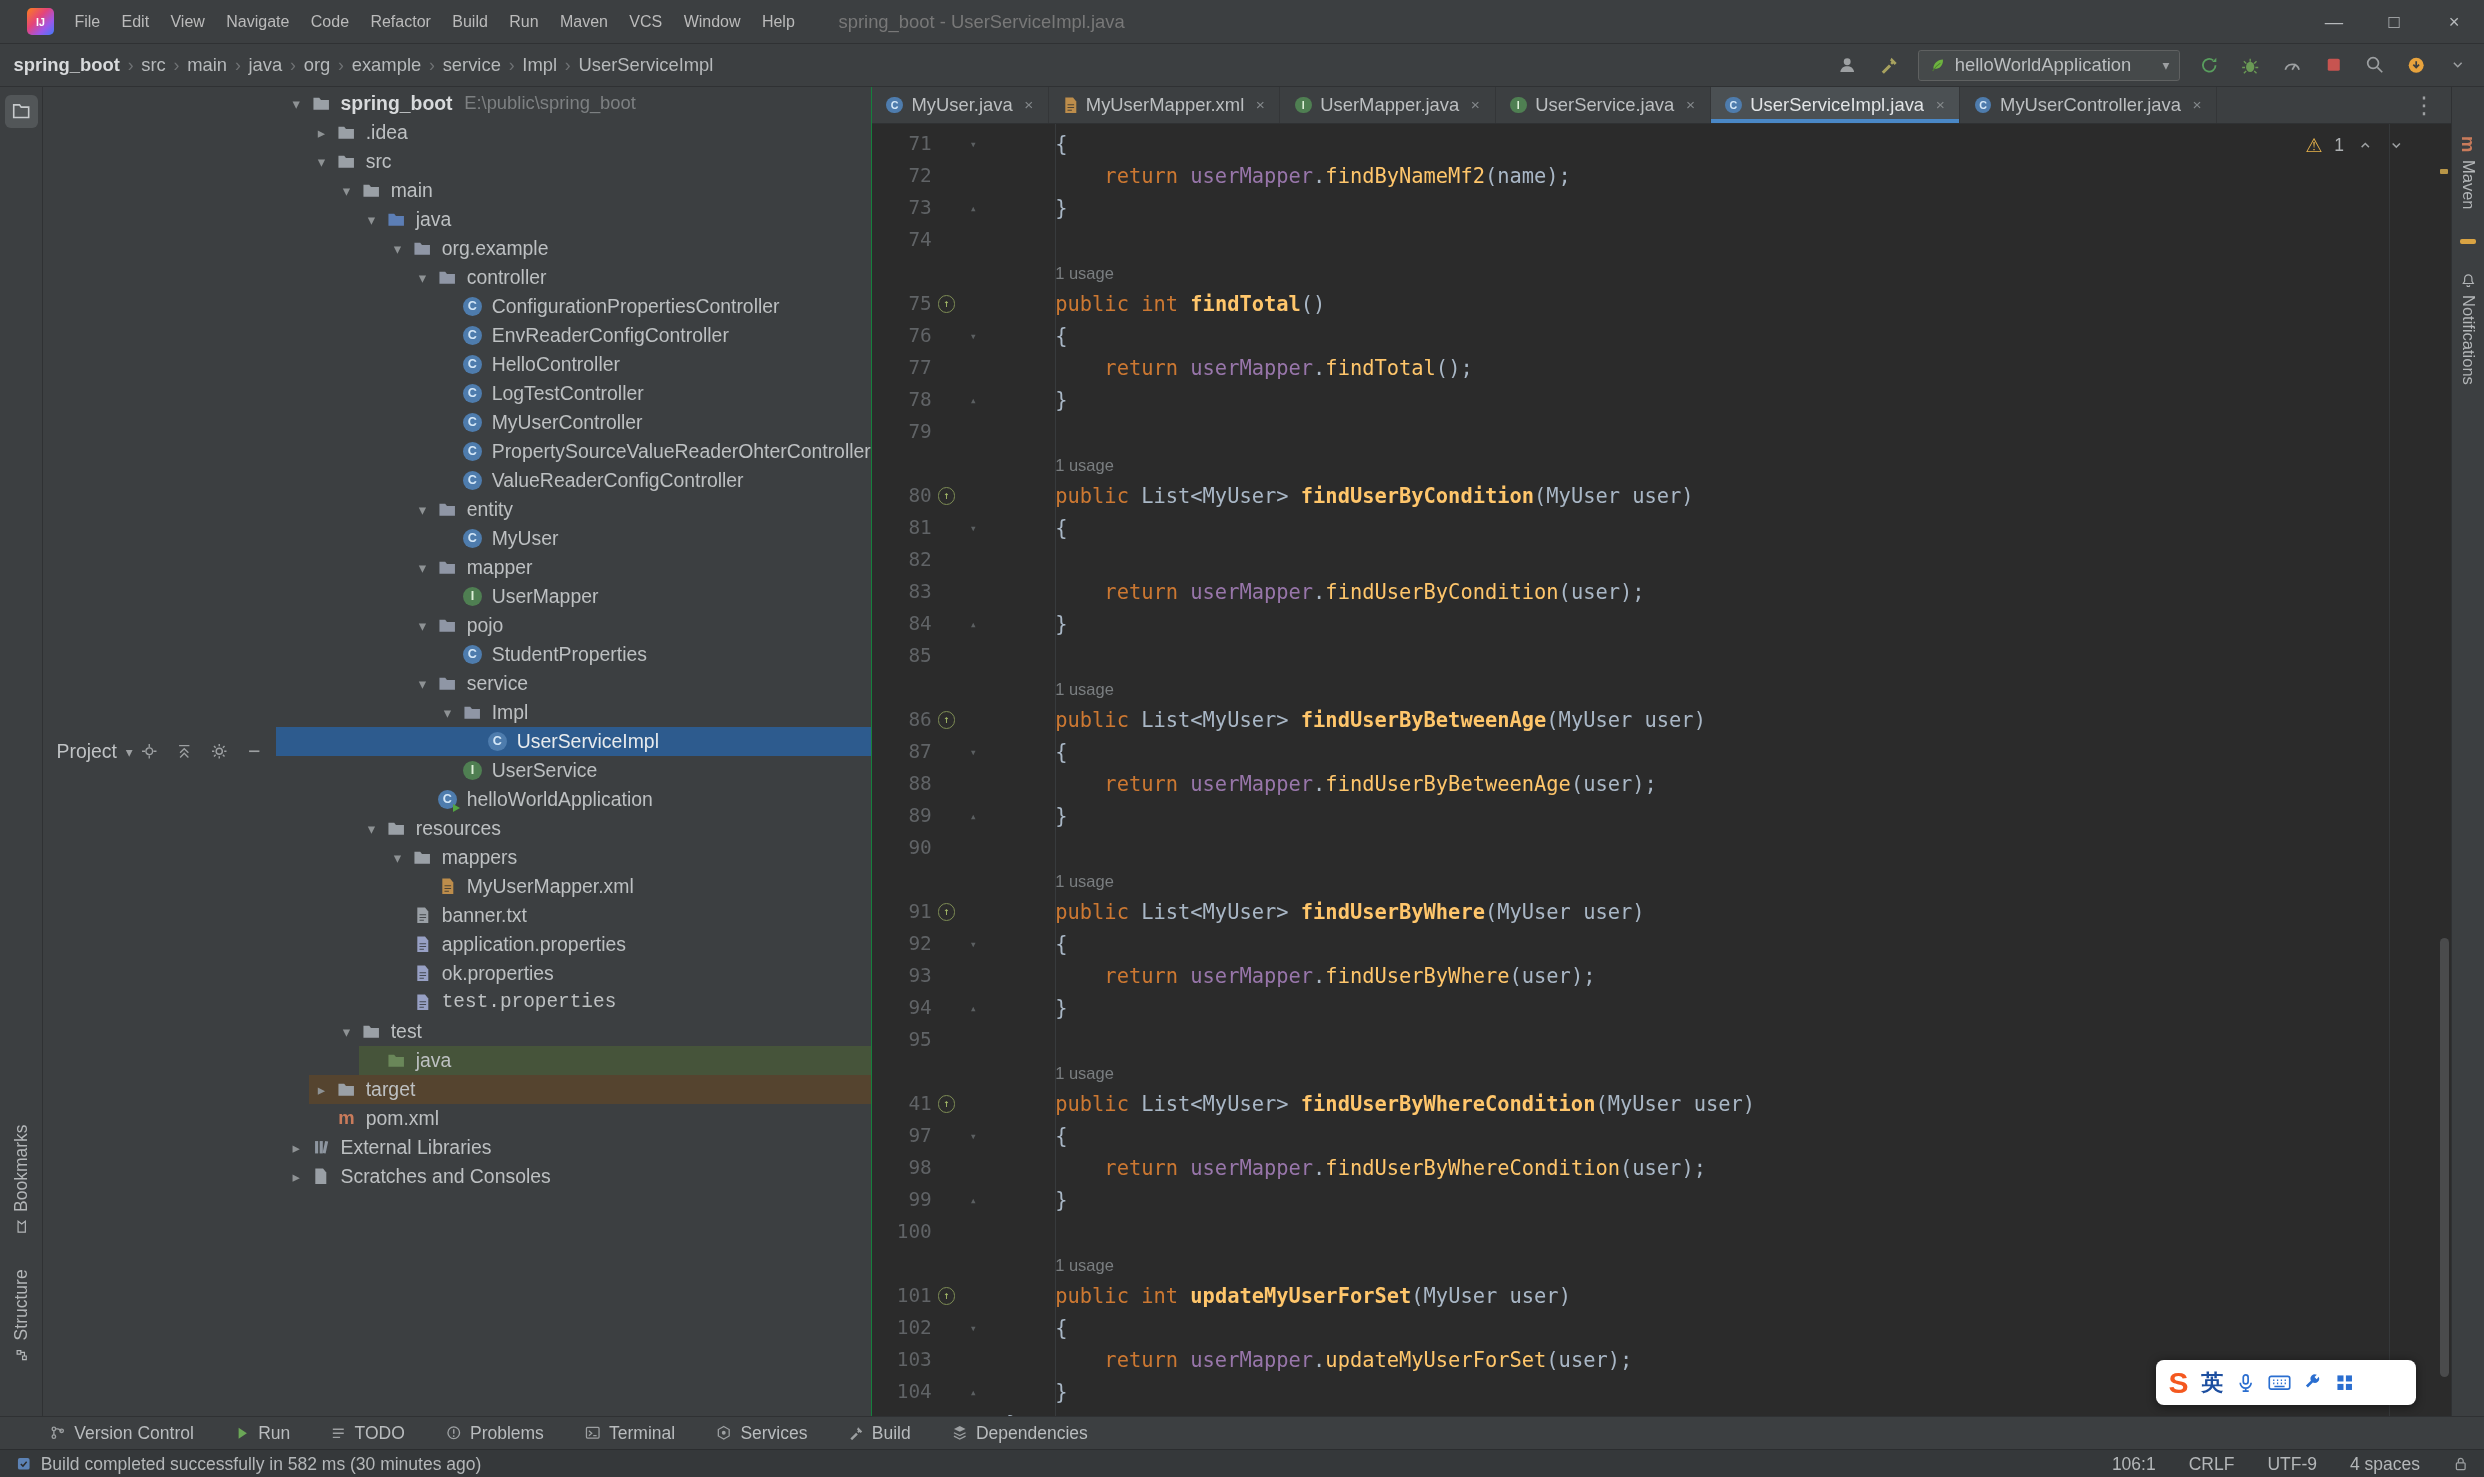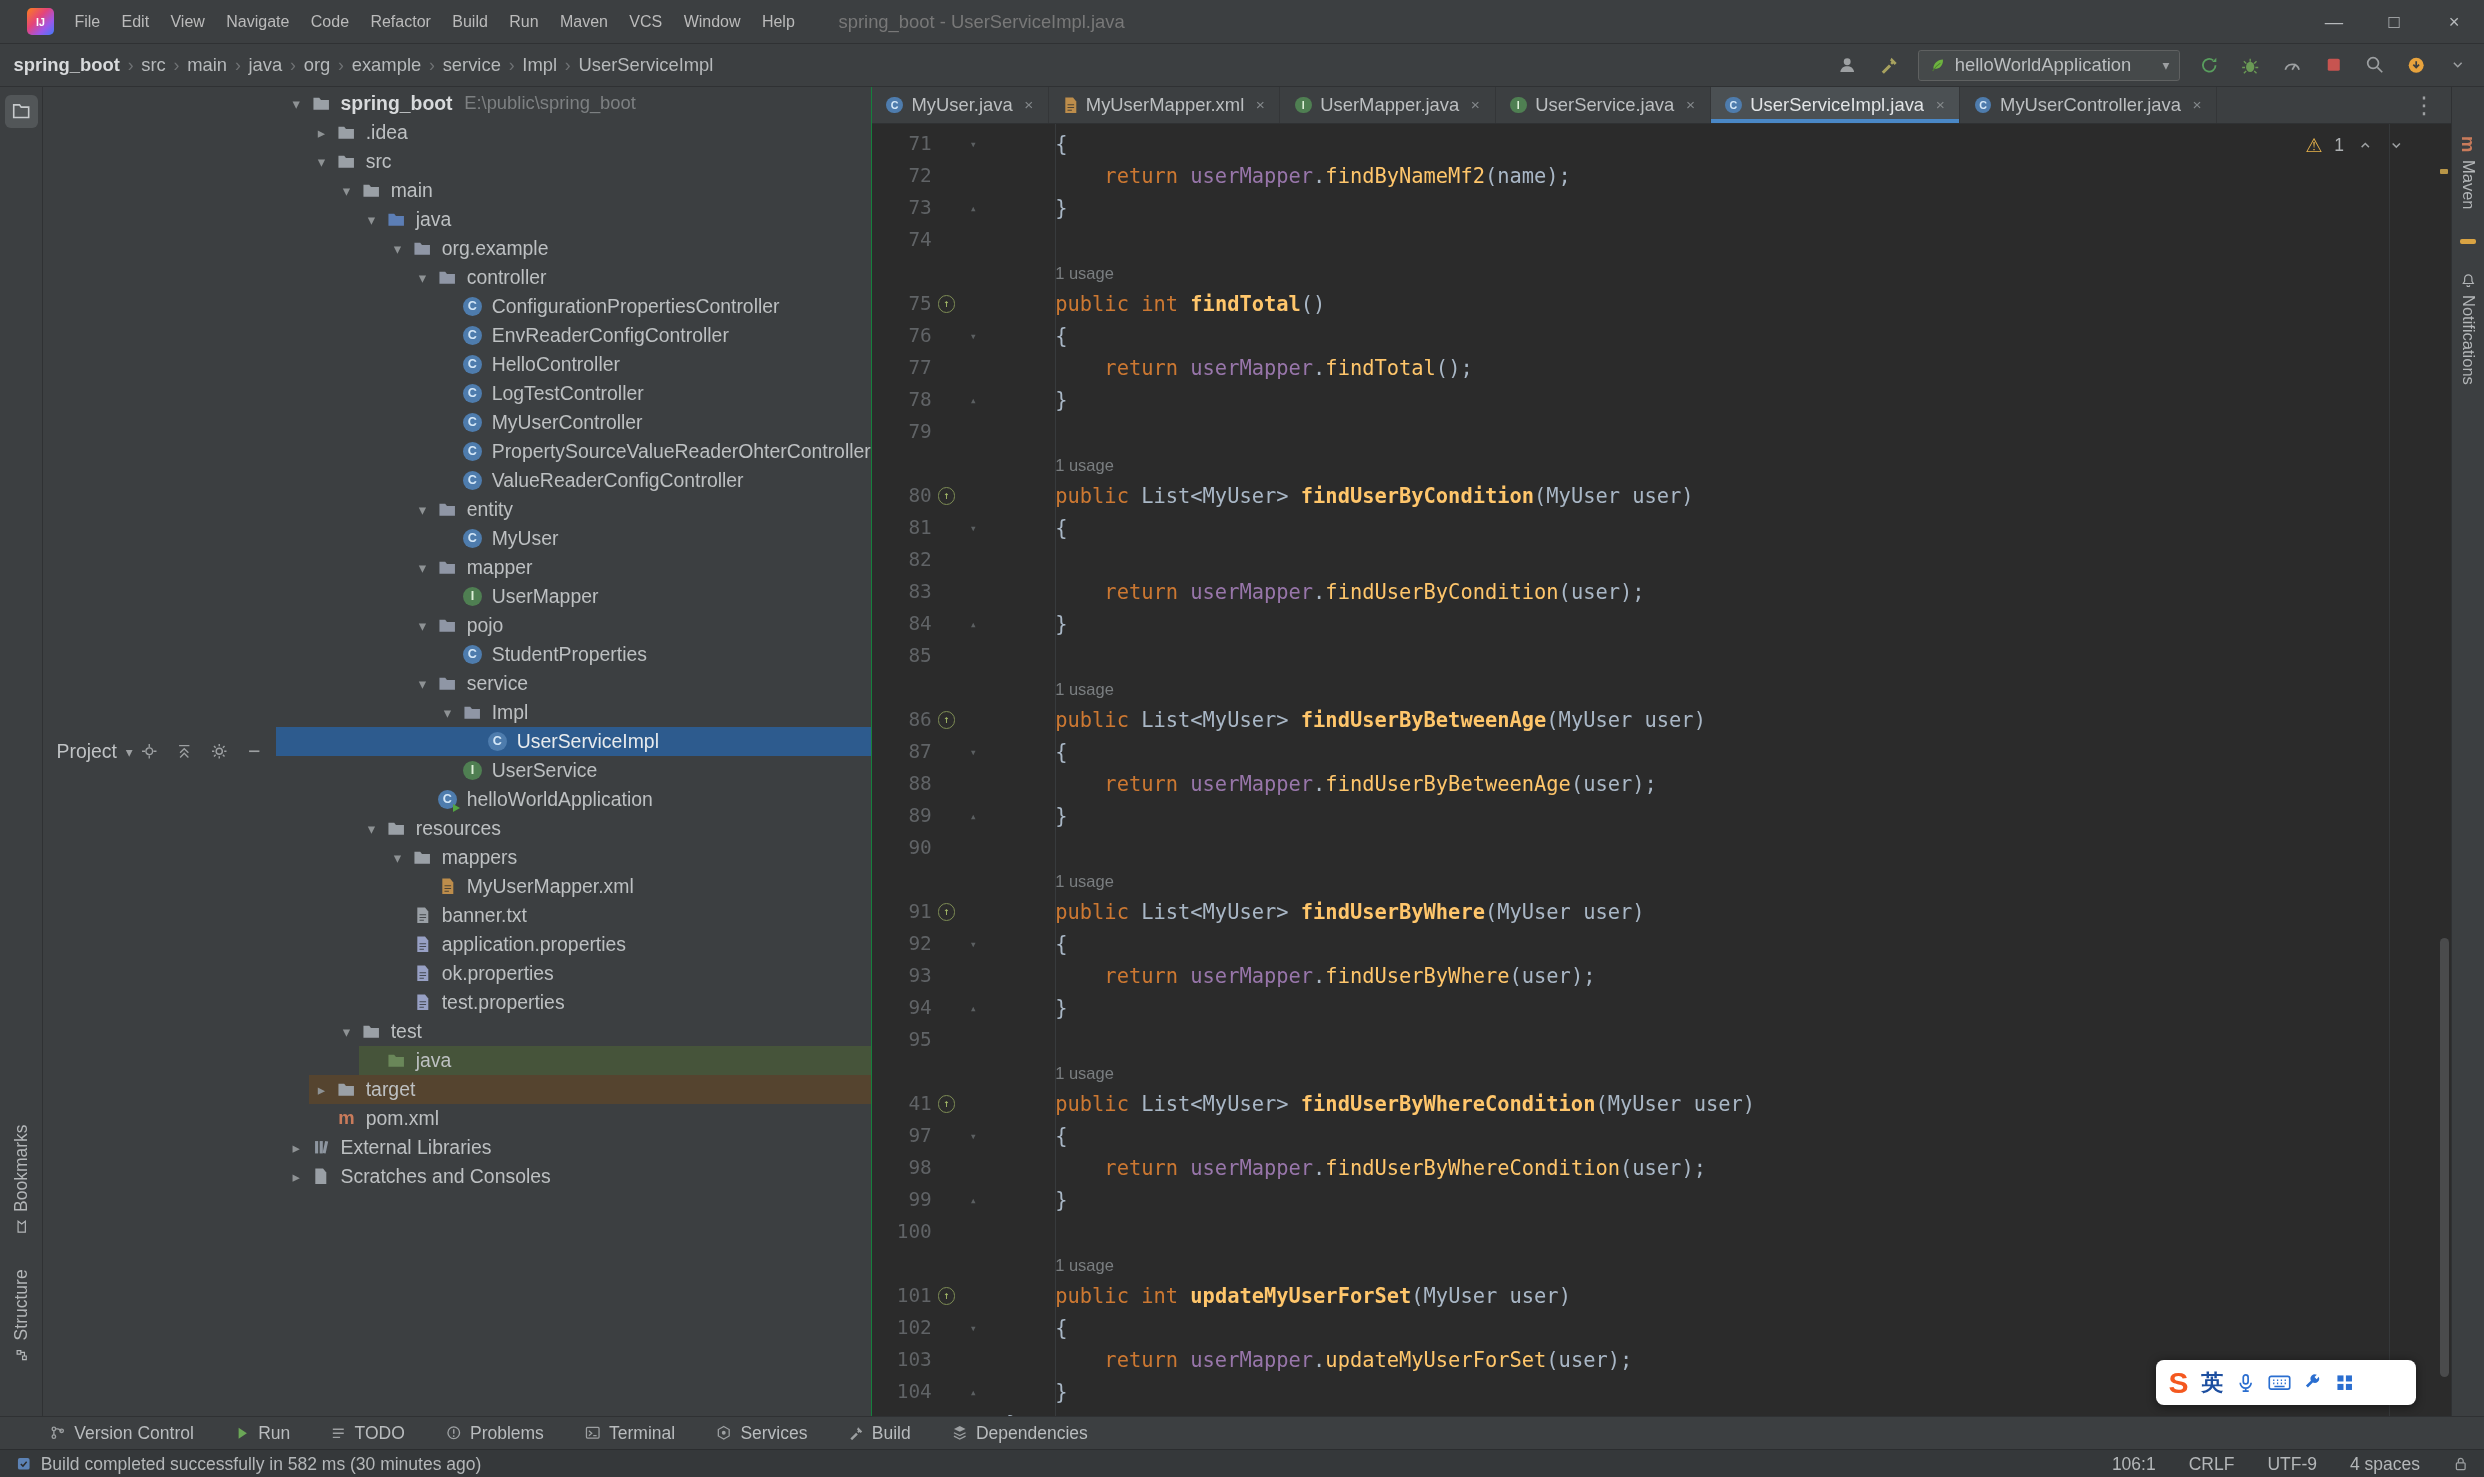--- a/index.html
+++ b/index.html
@@ -536,21 +536,21 @@
           <div class="tree-row" style="padding-left: 109px;">
             <span class="tree-chevron"></span>
             <span class="tree-icon">
               <svg viewBox="0 0 12 15" width="13.6" height="16.5">
                 <path d="M1 .5h7L11 4v10.5H1z" fill="#97A0C4"></path>
                 <path d="M3 7h6M3 9.5h6M3 12h4" stroke="rgba(40,43,45,.75)" stroke-width="1"></path>
               </svg>
             </span>
             <span class="tree-label">ok.properties</span>
           </div>
-          <div class="tree-row" style="padding-left: 109px;">
+          <div class="tree-row" style="padding-left: 109px; font-family: Liberation Mono, monospace;">
             <span class="tree-chevron"></span>
             <span class="tree-icon">
               <svg viewBox="0 0 12 15" width="13.6" height="16.5">
                 <path d="M1 .5h7L11 4v10.5H1z" fill="#97A0C4"></path>
                 <path d="M3 7h6M3 9.5h6M3 12h4" stroke="rgba(40,43,45,.75)" stroke-width="1"></path>
               </svg>
             </span>
             <span class="tree-label">test.properties</span>
           </div>
           <div class="tree-row" style="padding-left: 58px;">

